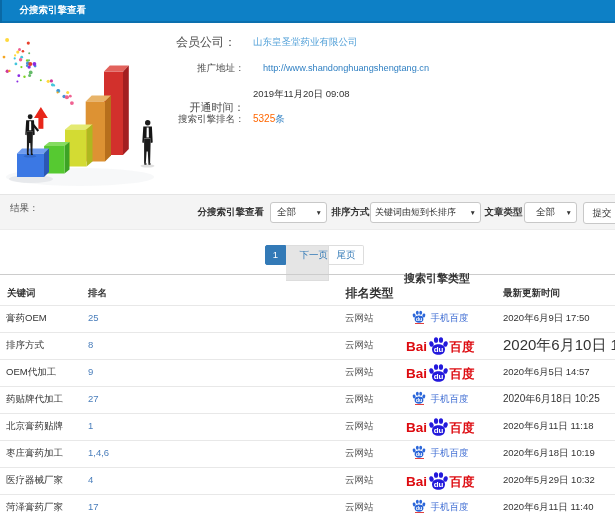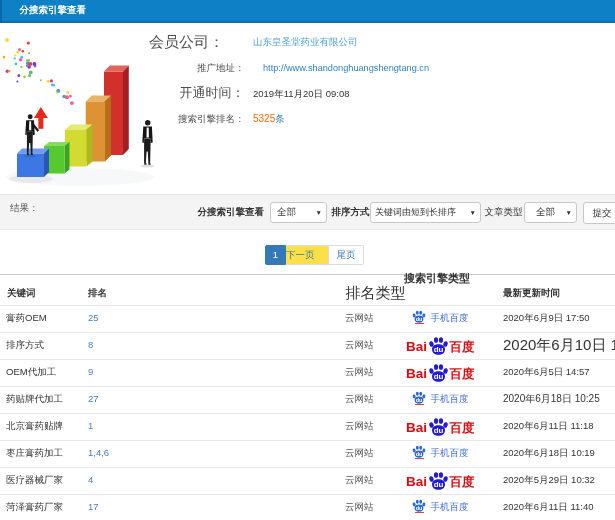--- a/index.html
+++ b/index.html
@@ -84,60 +84,60 @@
   <g transform="translate(147.5,134.5) scale(1.0)">
       <ellipse cx="0" cy="1.5" rx="7" ry="1.6" fill="rgba(0,0,0,0.12)"></ellipse>
       <circle cx="0.2" cy="-41.8" r="2.7" fill="#1c1c1c"></circle>
       <path d="M -4.2,-38 L 4.4,-38 L 5.2,-22 L 3.2,-21.5 L 3,-26 L -3.4,-26 L -3.7,-21.5 L -5.2,-22 Z" fill="#151515"></path>
       <path d="M -0.8,-37 L 1.2,-37 L 1.4,-27 L -1,-27 Z" fill="#ffffff"></path>
       <path d="M -3.4,-25.8 L 3.2,-25.8 L 2.6,-1 L 0.9,-1 L 0.3,-13 L -0.9,-13 L -1.7,-1 L -3.4,-1 Z" fill="#1c1c1c"></path>
       <rect x="-3.2" y="-1.2" width="2.2" height="1.4" fill="#111"></rect>
       <rect x="0.9" y="-1.2" width="2.2" height="1.4" fill="#111"></rect>
     </g>
 </svg>
-<div style="position:absolute;right:391px;top:35.5px;height:12px;line-height:12px;font-size:15px;color:#4d4d4d;white-space:nowrap">会员公司：</div>
+<div style="position:absolute;right:379px;top:35.5px;height:12px;line-height:12px;font-size:12px;color:#4d4d4d;white-space:nowrap">会员公司：</div>
 <div style="position:absolute;left:253px;top:35.5px;height:12px;line-height:12px;font-size:9.5px;white-space:nowrap"><span style="color:#52a0d8">山东皇圣堂药业有限公司</span></div>
 <div style="position:absolute;right:370.5px;top:61.5px;height:12px;line-height:12px;font-size:9.5px;color:#4d4d4d;white-space:nowrap">推广地址：</div>
 <div style="position:absolute;left:263px;top:61.5px;height:12px;line-height:12px;font-size:9.5px;white-space:nowrap"><span style="color:#2e7fc2;font-size:9.2px">http://www.shandonghuangshengtang.cn</span></div>
-<div style="position:absolute;right:370.5px;top:87px;height:12px;line-height:12px;font-size:13px;color:#4d4d4d;white-space:nowrap">开通时间：</div>
+<div style="position:absolute;right:370.5px;top:101px;height:12px;line-height:12px;font-size:11px;color:#4d4d4d;white-space:nowrap">开通时间：</div>
 <div style="position:absolute;left:253px;top:87.5px;height:12px;line-height:12px;font-size:9.5px;white-space:nowrap"><span style="color:#333">2019年11月20日 09:08</span></div>
 <div style="position:absolute;right:370.5px;top:112.5px;height:12px;line-height:12px;font-size:9.5px;color:#4d4d4d;white-space:nowrap">搜索引擎排名：</div>
 <div style="position:absolute;left:253px;top:112.5px;height:12px;line-height:12px;font-size:9.5px;white-space:nowrap"><span style="color:#ff6600;font-size:10px">5325</span><span style="color:#2e7fc2">条</span></div>
 
 <div style="position:absolute;left:0;top:194px;width:615px;height:36px;background:#f4f4f4;border-top:1px solid #e5e5e5;border-bottom:1px solid #ececec;box-sizing:border-box"></div>
 <div style="position:absolute;left:10px;top:202px;font-size:9.5px;color:#555">结果：</div>
 <div style="position:absolute;left:197.5px;top:206px;font-size:9.5px;font-weight:bold;color:#333">分搜索引擎查看</div>
 <div style="position:absolute;left:270px;top:202px;width:57px;height:20.5px;background:#fff;border:1px solid #c8c8c8;border-radius:3px;box-sizing:border-box">
       <span style="position:absolute;left:6px;top:50%;transform:translateY(-50%);font-size:9.5px;color:#333;white-space:nowrap">全部</span>
       <span style="position:absolute;right:4px;top:50%;transform:translateY(-50%);font-size:6.5px;color:#333">▼</span>
     </div>
 <div style="position:absolute;left:331.5px;top:206px;font-size:9.5px;font-weight:bold;color:#333">排序方式</div>
 <div style="position:absolute;left:370px;top:202px;width:111px;height:20.5px;background:#fff;border:1px solid #c8c8c8;border-radius:3px;box-sizing:border-box">
       <span style="position:absolute;left:4px;top:50%;transform:translateY(-50%);font-size:9.5px;color:#333;white-space:nowrap"><span style="font-size:9px">关键词由短到长排序</span></span>
       <span style="position:absolute;right:4px;top:50%;transform:translateY(-50%);font-size:6.5px;color:#333">▼</span>
     </div>
-<div style="position:absolute;left:484.5px;top:206px;font-size:9.5px;font-weight:normal;color:#333">文章类型</div>
+<div style="position:absolute;left:484.5px;top:206px;font-size:9.5px;font-weight:bold;color:#333">文章类型</div>
 <div style="position:absolute;left:524px;top:202px;width:53px;height:20.5px;background:#fff;border:1px solid #c8c8c8;border-radius:3px;box-sizing:border-box">
       <span style="position:absolute;left:11px;top:50%;transform:translateY(-50%);font-size:9.5px;color:#333;white-space:nowrap">全部</span>
       <span style="position:absolute;right:4px;top:50%;transform:translateY(-50%);font-size:6.5px;color:#333">▼</span>
     </div>
 <div style="position:absolute;left:583px;top:201.5px;width:45px;height:22.5px;background:#fff;border:1px solid #c8c8c8;border-radius:3px;box-sizing:border-box">
   <span style="position:absolute;left:8.5px;top:50%;transform:translateY(-50%);font-size:9.5px;color:#333">提交</span>
 </div>
 
 <div style="position:absolute;left:265px;top:245px;height:20px;font-size:9.5px">
   <div style="position:absolute;left:0;top:0;width:21px;height:20px;background:#337ab7;border:1px solid #337ab7;border-radius:2px 0 0 2px;box-sizing:border-box;color:#fff;text-align:center;line-height:18px">1</div>
-  <div style="position:absolute;left:21px;top:0;width:43px;height:20px;background:#fde047;border:1px solid #ddd;border-left:none;box-sizing:border-box;color:#337ab7;text-align:left;line-height:18px">下一页</div>
+  <div style="position:absolute;left:21px;top:0;width:43px;height:36px;background:#e5e5e5;border:1px solid #ddd;border-left:none;box-sizing:border-box;color:#337ab7;text-align:right;line-height:18px">下一页</div>
   <div style="position:absolute;left:64px;top:0;width:35px;height:20px;background:#fff;border:1px solid #ddd;border-left:none;border-radius:0 2px 2px 0;box-sizing:border-box;color:#337ab7;text-align:center;line-height:18px">尾页</div>
 </div>
 
 <div style="position:absolute;left:0;top:274px;width:615px;height:1px;background:#cccccc"></div>
 <div style="position:absolute;left:7px;top:286.5px;height:12px;line-height:12px;font-size:9.5px;font-weight:bold;color:#333;white-space:nowrap">关键词</div>
 <div style="position:absolute;left:88px;top:286.5px;height:12px;line-height:12px;font-size:9.5px;font-weight:bold;color:#333;white-space:nowrap">排名</div>
-<div style="position:absolute;left:345.5px;top:286.5px;height:12px;line-height:12px;font-size:15px;font-weight:normal;color:#333;white-space:nowrap">排名类型</div>
+<div style="position:absolute;left:345.5px;top:286.5px;height:12px;line-height:12px;font-size:12px;font-weight:bold;color:#333;white-space:nowrap">排名类型</div>
 <div style="position:absolute;left:404px;top:272px;height:12px;line-height:12px;font-size:11px;font-weight:bold;color:#333;white-space:nowrap">搜索引擎类型</div>
 <div style="position:absolute;left:503px;top:286.5px;height:12px;line-height:12px;font-size:9.5px;font-weight:bold;color:#333;white-space:nowrap">最新更新时间</div>
 <div style="position:absolute;left:0;top:304.5px;width:615px;height:1px;background:#e8e8e8"></div>
 <div style="position:absolute;left:0;top:331.5px;width:615px;height:1px;background:#e8e8e8"></div>
 <div style="position:absolute;left:0;top:358.5px;width:615px;height:1px;background:#e8e8e8"></div>
 <div style="position:absolute;left:0;top:385.5px;width:615px;height:1px;background:#e8e8e8"></div>
 <div style="position:absolute;left:0;top:412.5px;width:615px;height:1px;background:#e8e8e8"></div>
 <div style="position:absolute;left:0;top:439.5px;width:615px;height:1px;background:#e8e8e8"></div>
 <div style="position:absolute;left:0;top:466.5px;width:615px;height:1px;background:#e8e8e8"></div>
 <div style="position:absolute;left:0;top:493.5px;width:615px;height:1px;background:#e8e8e8"></div>

